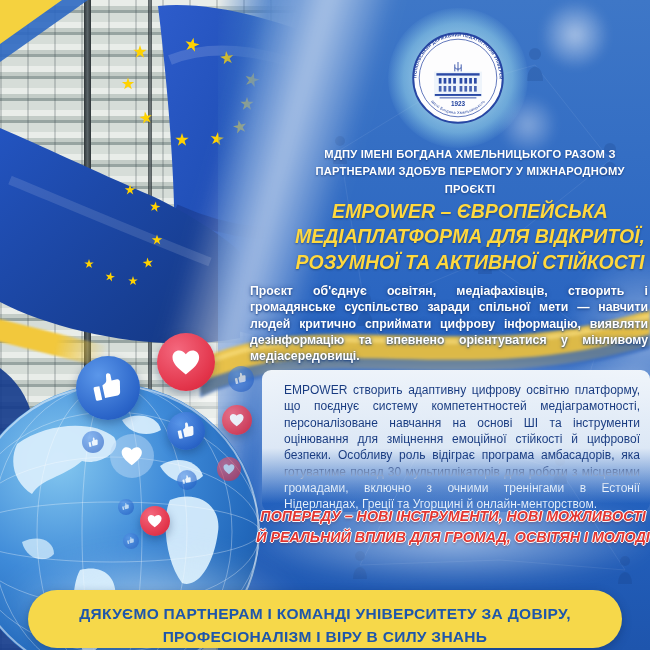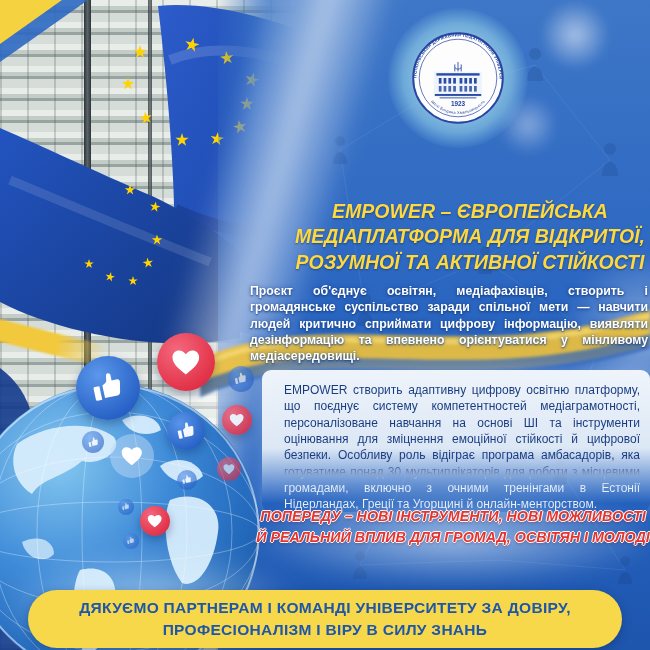--- a/index.html
+++ b/index.html
@@ -95,21 +95,21 @@
   .b10{left:140px;top:506px;width:30px;height:30px;}
   .b11{left:118px;top:499px;width:16px;height:16px;}
   .b12{left:123px;top:533px;width:16px;height:16px;}
   .thumb-rot{transform:rotate(-12deg);}
   .glow-bl{position:absolute;left:5px;top:545px;width:290px;height:120px;z-index:4;filter:blur(13px);
     background:radial-gradient(ellipse,rgba(225,245,255,.6),rgba(225,245,255,0) 72%);}
 
   
   .banner{position:absolute;left:28px;top:590px;width:594px;height:58px;z-index:6;
     border-radius:29px;background:#f6d84a;box-shadow:0 3px 10px rgba(10,35,80,.35);
-    display:flex;align-items:center;justify-content:center;}
+    display:flex;align-items:flex-end;justify-content:center;}
   .banner-text{text-align:center;color:#1e56ab;font-weight:bold;font-size:15.5px;
     line-height:1.45;letter-spacing:.3px;}
 </style>
 </head>
 <body>
 
 <div class="poster">
 
   <svg width="0" height="0" style="position:absolute" aria-hidden="true">
     <defs>
@@ -288,20 +288,22 @@
           <rect x="74" y="70" width="3.4" height="7"></rect>
             <rect x="80" y="70" width="3.4" height="7"></rect>
         </g>
         <rect x="31" y="80" width="58" height="2.4"></rect>
         <rect x="37" y="84" width="46" height="1.6" opacity=".7"></rect>
       </g>
       <text x="60" y="95" font-size="8" font-weight="bold" fill="#1e3f9d" text-anchor="middle">1923</text>
     </svg>
   </div>
 
+  <div class="intro pre">МДПУ ІМЕНІ БОГДАНА ХМЕЛЬНИЦЬКОГО РАЗОМ З
+ПАРТНЕРАМИ ЗДОБУВ ПЕРЕМОГУ У МІЖНАРОДНОМУ ПРОЄКТІ</div>
   <div class="title pre">EMPOWER – ЄВРОПЕЙСЬКА
 МЕДІАПЛАТФОРМА ДЛЯ ВІДКРИТОЇ,
 РОЗУМНОЇ ТА АКТИВНОЇ СТІЙКОСТІ</div>
   <div class="lead">Проєкт об'єднує освітян, медіафахівців, створить і громадянське суспільство заради спільної мети — навчити людей критично сприймати цифрову інформацію, виявляти дезінформацію та впевнено орієнтуватися у мінливому медіасередовищі.</div>
   <div class="card"></div>
   <div class="card-text">EMPOWER створить адаптивну цифрову освітню платформу, що поєднує систему компетентностей медіаграмотності, персоналізоване навчання на основі ШІ та інструменти оцінювання для зміцнення емоційної стійкості й цифрової безпеки. Особливу роль відіграє програма амбасадорів, яка готуватиме понад 30 мультиплікаторів для роботи з місцевими громадами, включно з очними тренінгами в Естонії Нідерландах, Греції та Угорщині й онлайн-менторством.</div>
   <div class="hl-glow"></div>
   <div class="highlight pre">ПОПЕРЕДУ – НОВІ ІНСТРУМЕНТИ, НОВІ МОЖЛИВОСТІ
 Й РЕАЛЬНИЙ ВПЛИВ ДЛЯ ГРОМАД, ОСВІТЯН І МОЛОДІ</div>
 

